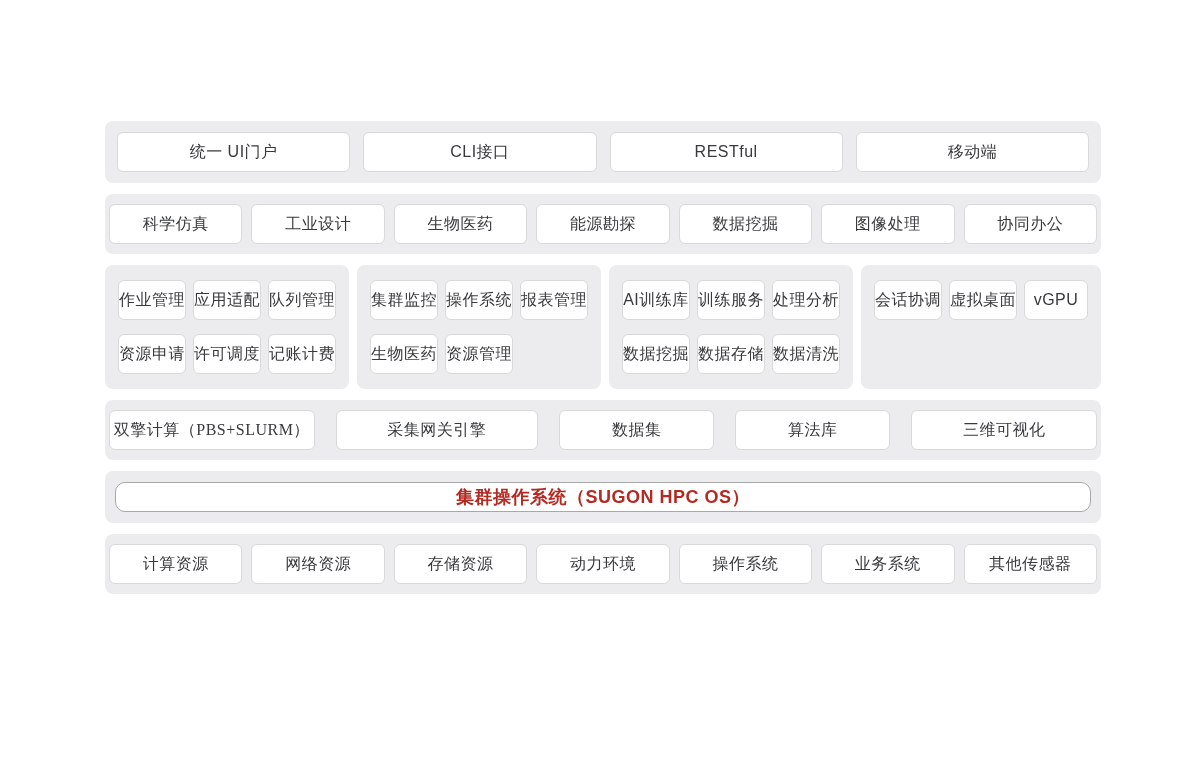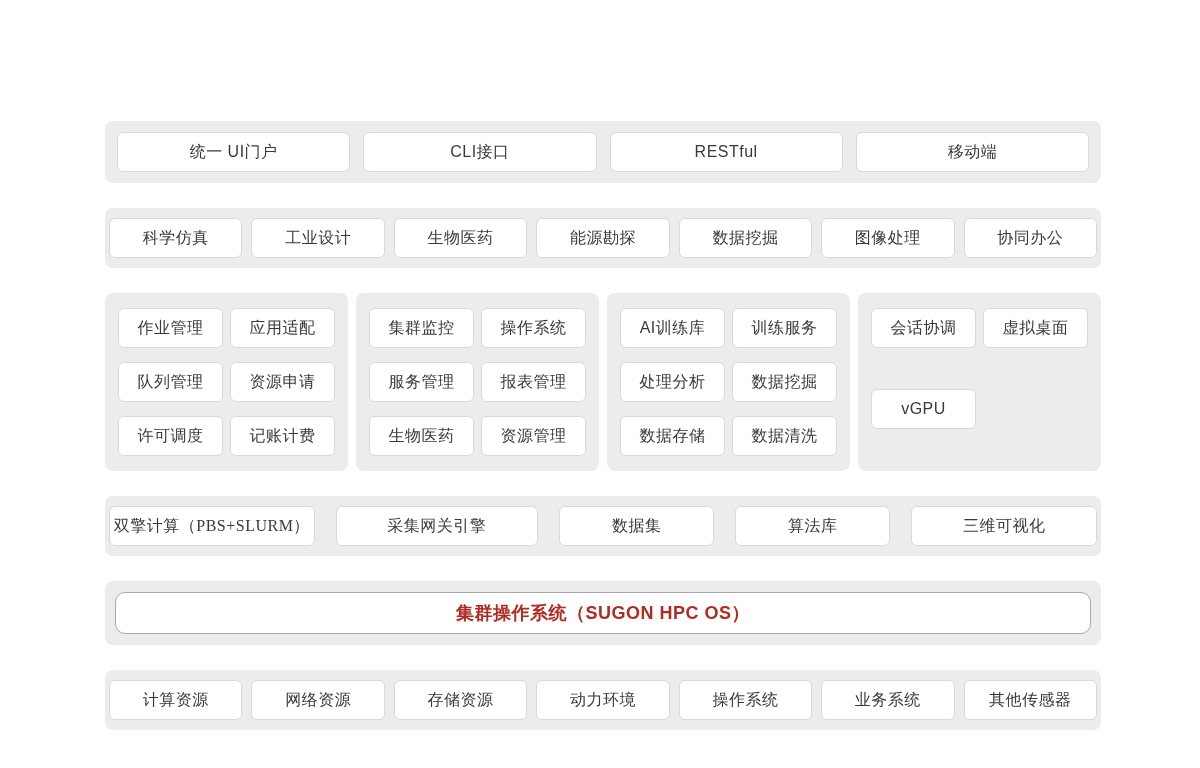--- a/index.html
+++ b/index.html
@@ -11,21 +11,21 @@
     overflow: hidden;
     font-family: "Liberation Sans", "DejaVu Sans", sans-serif;
   }
   .diagram {
     width: 996px;
     margin-left: 105px;
     padding-top: 121px;
     box-sizing: border-box;
     display: flex;
     flex-direction: column;
-    gap: 25px;
+    gap: 11px;
   }
   .band {
     background: #ececee;
     border-radius: 8px;
     box-sizing: border-box;
   }
   .band.row {
     display: flex;
     align-items: center;
     padding: 10px 4px;
@@ -54,39 +54,39 @@
     display: flex;
     gap: 8px;
   }
   .group {
     background: #ececee;
     border-radius: 8px;
     flex: 1 1 0;
     box-sizing: border-box;
     padding: 15px 13px;
     display: grid;
-    grid-template-columns: 1fr 1fr;
+    grid-template-columns: 1fr 1fr 1fr;
     column-gap: 7px;
     row-gap: 14px;
   }
-  .group.single { grid-template-columns: 1fr 1fr; }
+  .group.single { grid-template-columns: 1fr 1fr 1fr; }
   
   .band.engines { gap: 21px; font-family: Liberation Serif, serif; }
   .band.engines .card:nth-child(1) { flex: 1.33 1 0; }
   .band.engines .card:nth-child(2) { flex: 1.31 1 0; }
   .band.engines .card:nth-child(3) { flex: 1.00 1 0; }
   .band.engines .card:nth-child(4) { flex: 1.00 1 0; }
   .band.engines .card:nth-child(5) { flex: 1.20 1 0; }
   
   .band.os-band { padding: 11px 10px; }
   .os-card {
     background: #ffffff;
     border: 1px solid #a8a8a8;
     border-radius: 10px;
-    height: 42px;
+    height: 30px;
     box-sizing: border-box;
     display: flex;
     align-items: center;
     justify-content: center;
     width: 100%;
     font-size: 18px;
     font-weight: bold;
     letter-spacing: 0.5px;
     color: var(--accent-red, #b42a23);
   }
@@ -118,21 +118,20 @@
         <div class="card">作业管理</div>
         <div class="card">应用适配</div>
         <div class="card">队列管理</div>
         <div class="card">资源申请</div>
         <div class="card">许可调度</div>
         <div class="card">记账计费</div>
       </div>
     <div class="group">
         <div class="card">集群监控</div>
         <div class="card">操作系统</div>
-        <div class="card">服务管理</div>
         <div class="card">报表管理</div>
         <div class="card">生物医药</div>
         <div class="card">资源管理</div>
       </div>
     <div class="group">
         <div class="card">AI训练库</div>
         <div class="card">训练服务</div>
         <div class="card">处理分析</div>
         <div class="card">数据挖掘</div>
         <div class="card">数据存储</div>

